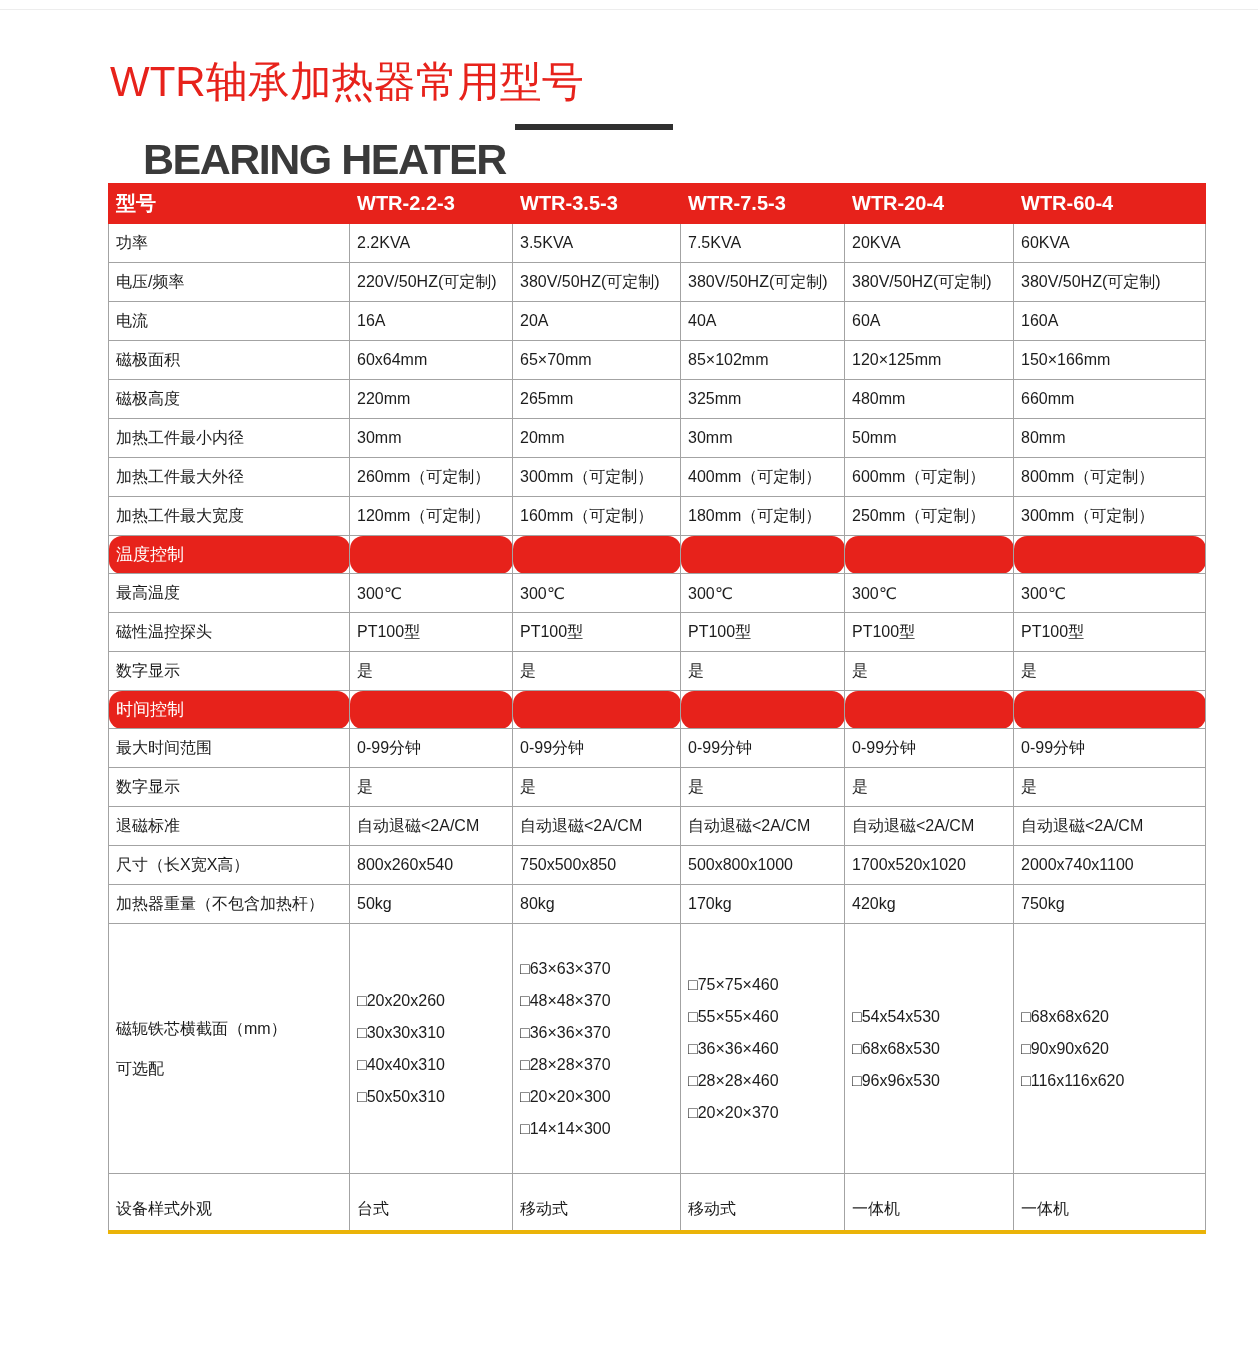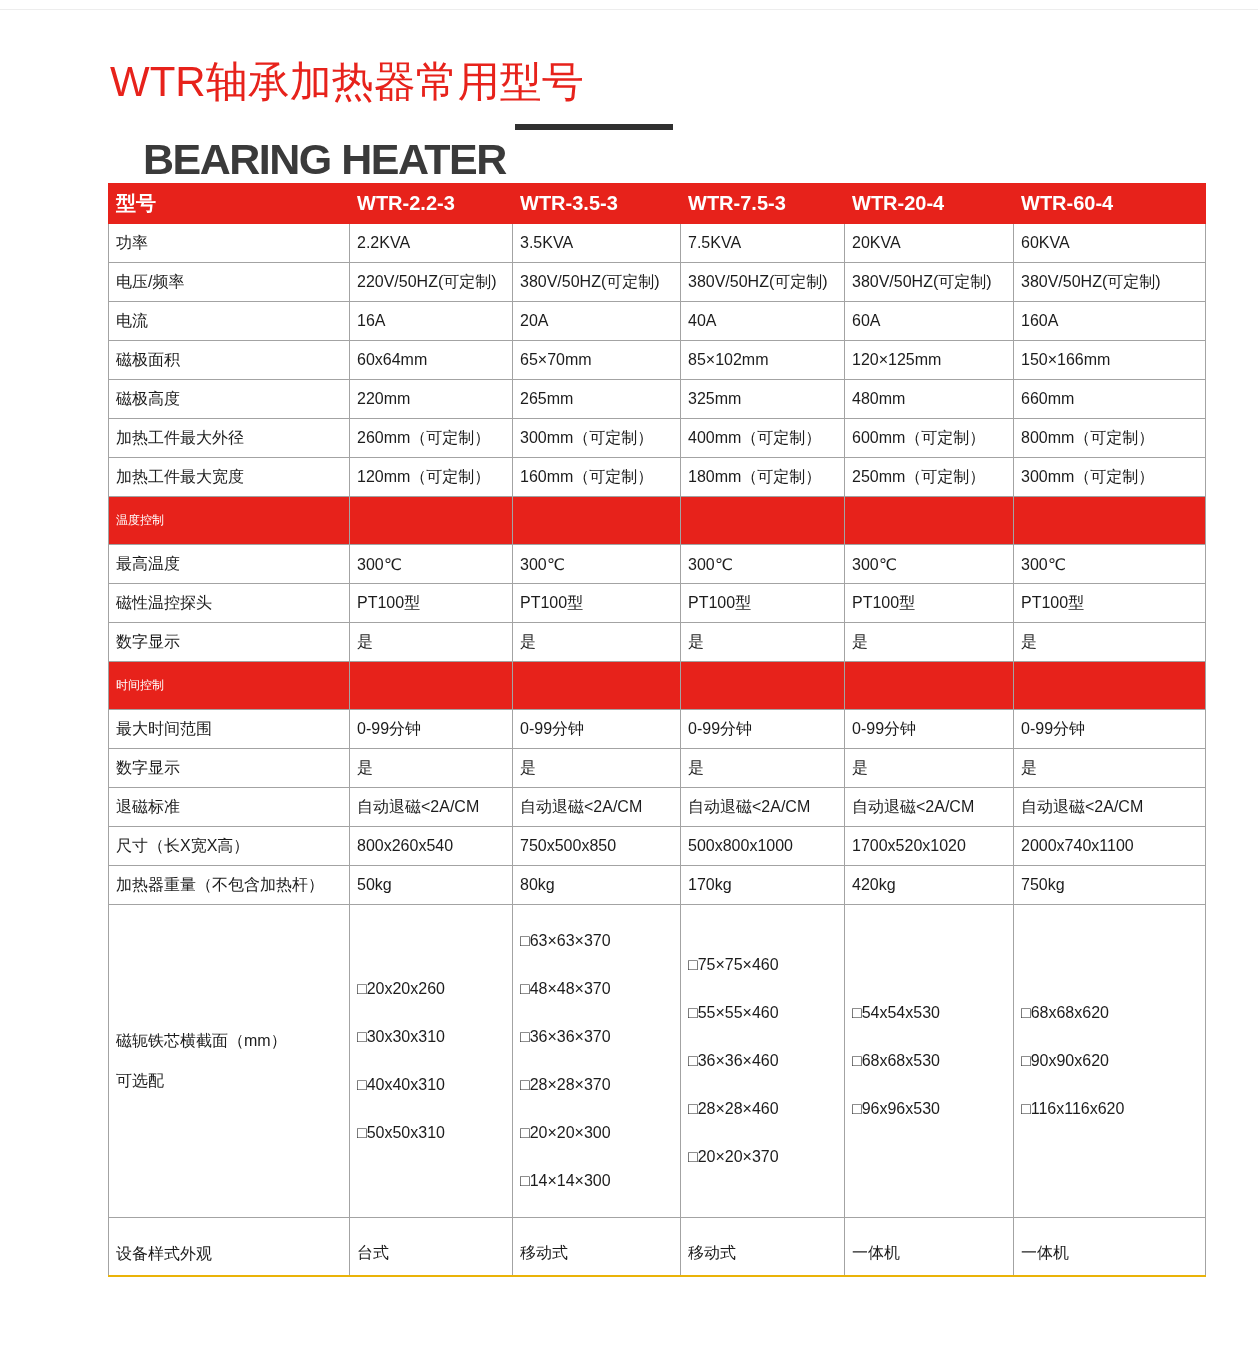--- a/index.html
+++ b/index.html
@@ -9,36 +9,36 @@
          font-family:"Liberation Sans","DejaVu Sans",sans-serif; color:var(--ink); }
   .hairline { position:absolute; top:9px; left:0; width:1258px; height:1px; background:#ededed; }
   .title-cn { position:absolute; left:110px; top:30px; font-size:42px; line-height:1.15;
               color:var(--red); font-weight:400; white-space:nowrap;text-align:center; }
   .title-en { position:absolute; left:108px; top:100px; font-size:43px; line-height:1.1;
               color:var(--dark); font-weight:800; letter-spacing:-1.5px; white-space:nowrap;margin-left:35px; }
   .dash { position:absolute; left:515px; top:124px; width:158px; height:6px; background:#303030; }
 
   table.spec { position:absolute; left:108px; top:183px; width:1097px;
                border-collapse:collapse; table-layout:fixed;
-               border-bottom:2px solid #eab308; }
+               border-bottom:4px solid #eab308; }
   .spec col.c0 { width:241px; } .spec col.c1 { width:163px; } .spec col.c2 { width:168px; }
   .spec col.c3 { width:164px; } .spec col.c4 { width:169px; } .spec col.c5 { width:192px; }
 
   .spec th, .spec td { border:1px solid var(--border); text-align:left; vertical-align:middle;
                        font-size:16px; font-weight:400; color:var(--ink);
                        padding:0 4px 0 7px; overflow:hidden; white-space:nowrap; }
   .spec th { background:var(--red); border-color:var(--red); color:#ffffff;
              font-size:20px; font-weight:700; height:40px; }
   .spec td { height:39px; background:#ffffff; }
 
-  tr.section td { background:var(--red); color:#ffffff; height:48px; font-size:12px; }
+  tr.section td { background:var(--red); color:#ffffff; height:38px; font-size:17px;border-radius:13px; }
 
   tr.multi td { height:250px; vertical-align:middle; }
   tr.multi td.label { white-space:pre-line; line-height:40px; }
-  tr.multi .line { line-height:24px; margin:24px 0; white-space:nowrap; }
+  tr.multi .line { line-height:24px; margin:8px 0; white-space:nowrap; }
 
   tr.footer td { height:58px; vertical-align:top; padding-top:25px; }
   tr.footer td.label { vertical-align:middle; padding-top:16px; }
 </style>
 </head>
 <body>
 
 <div class="hairline"></div>
 
 <h1 class="title-cn">WTR轴承加热器常用型号</h1>
@@ -99,20 +99,28 @@
       </tr>
       <tr class="data">
         <td class="label">磁极高度</td>
         <td>220mm</td>
         <td>265mm</td>
         <td>325mm</td>
         <td>480mm</td>
         <td>660mm</td>
       </tr>
       <tr class="data">
+        <td class="label">加热工件最小内径</td>
+        <td>30mm</td>
+        <td>20mm</td>
+        <td>30mm</td>
+        <td>50mm</td>
+        <td>80mm</td>
+      </tr>
+      <tr class="data">
         <td class="label">加热工件最大外径</td>
         <td>260mm（可定制）</td>
         <td>300mm（可定制）</td>
         <td>400mm（可定制）</td>
         <td>600mm（可定制）</td>
         <td>800mm（可定制）</td>
       </tr>
       <tr class="data">
         <td class="label">加热工件最大宽度</td>
         <td>120mm（可定制）</td>

